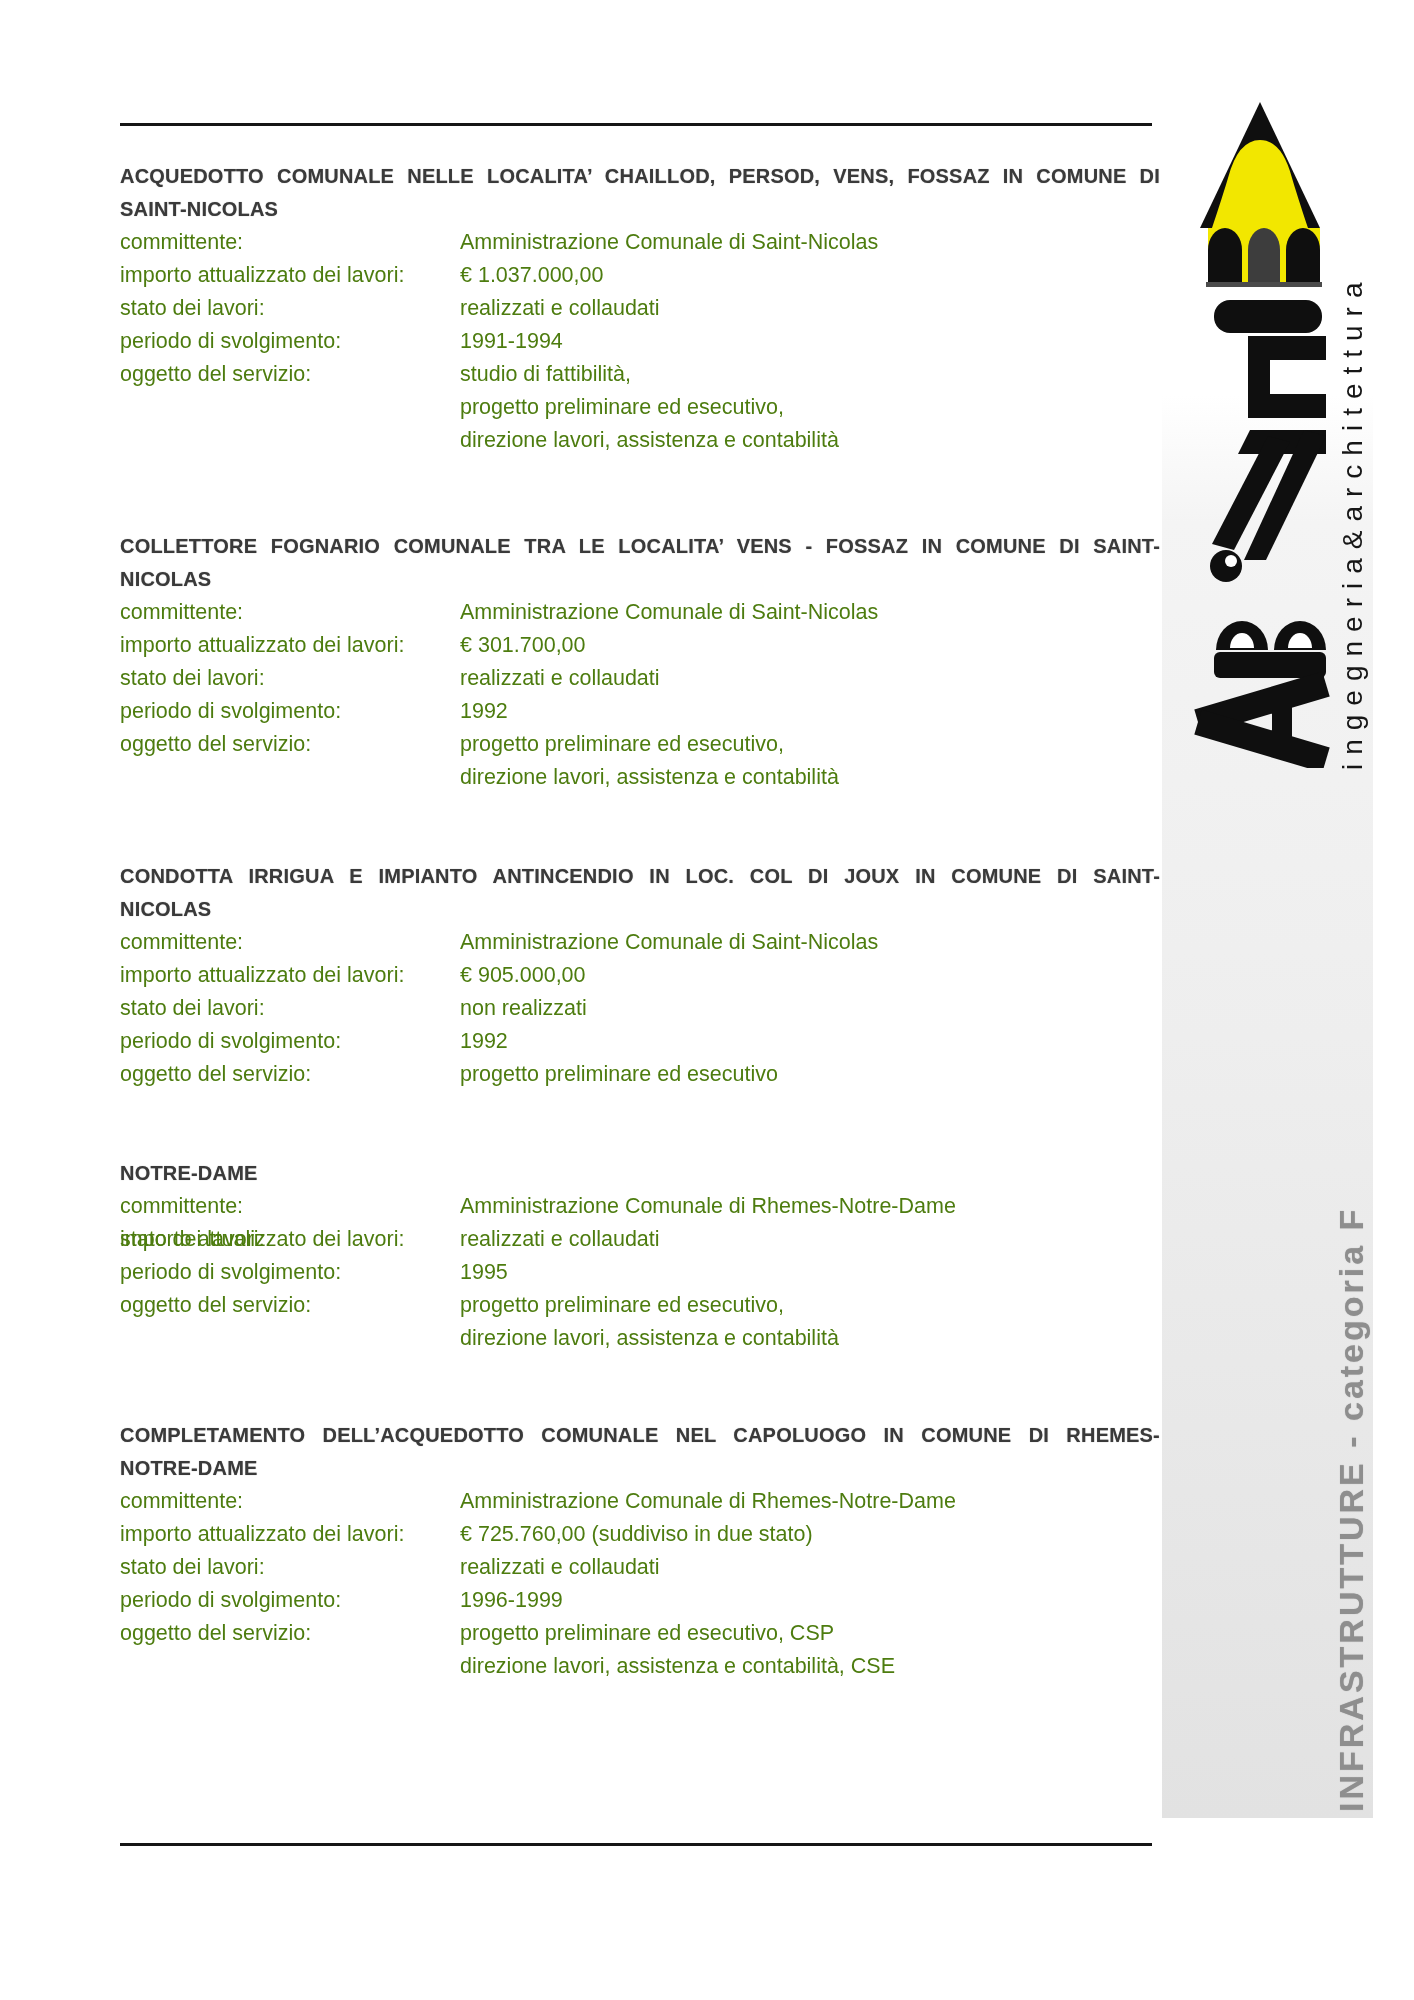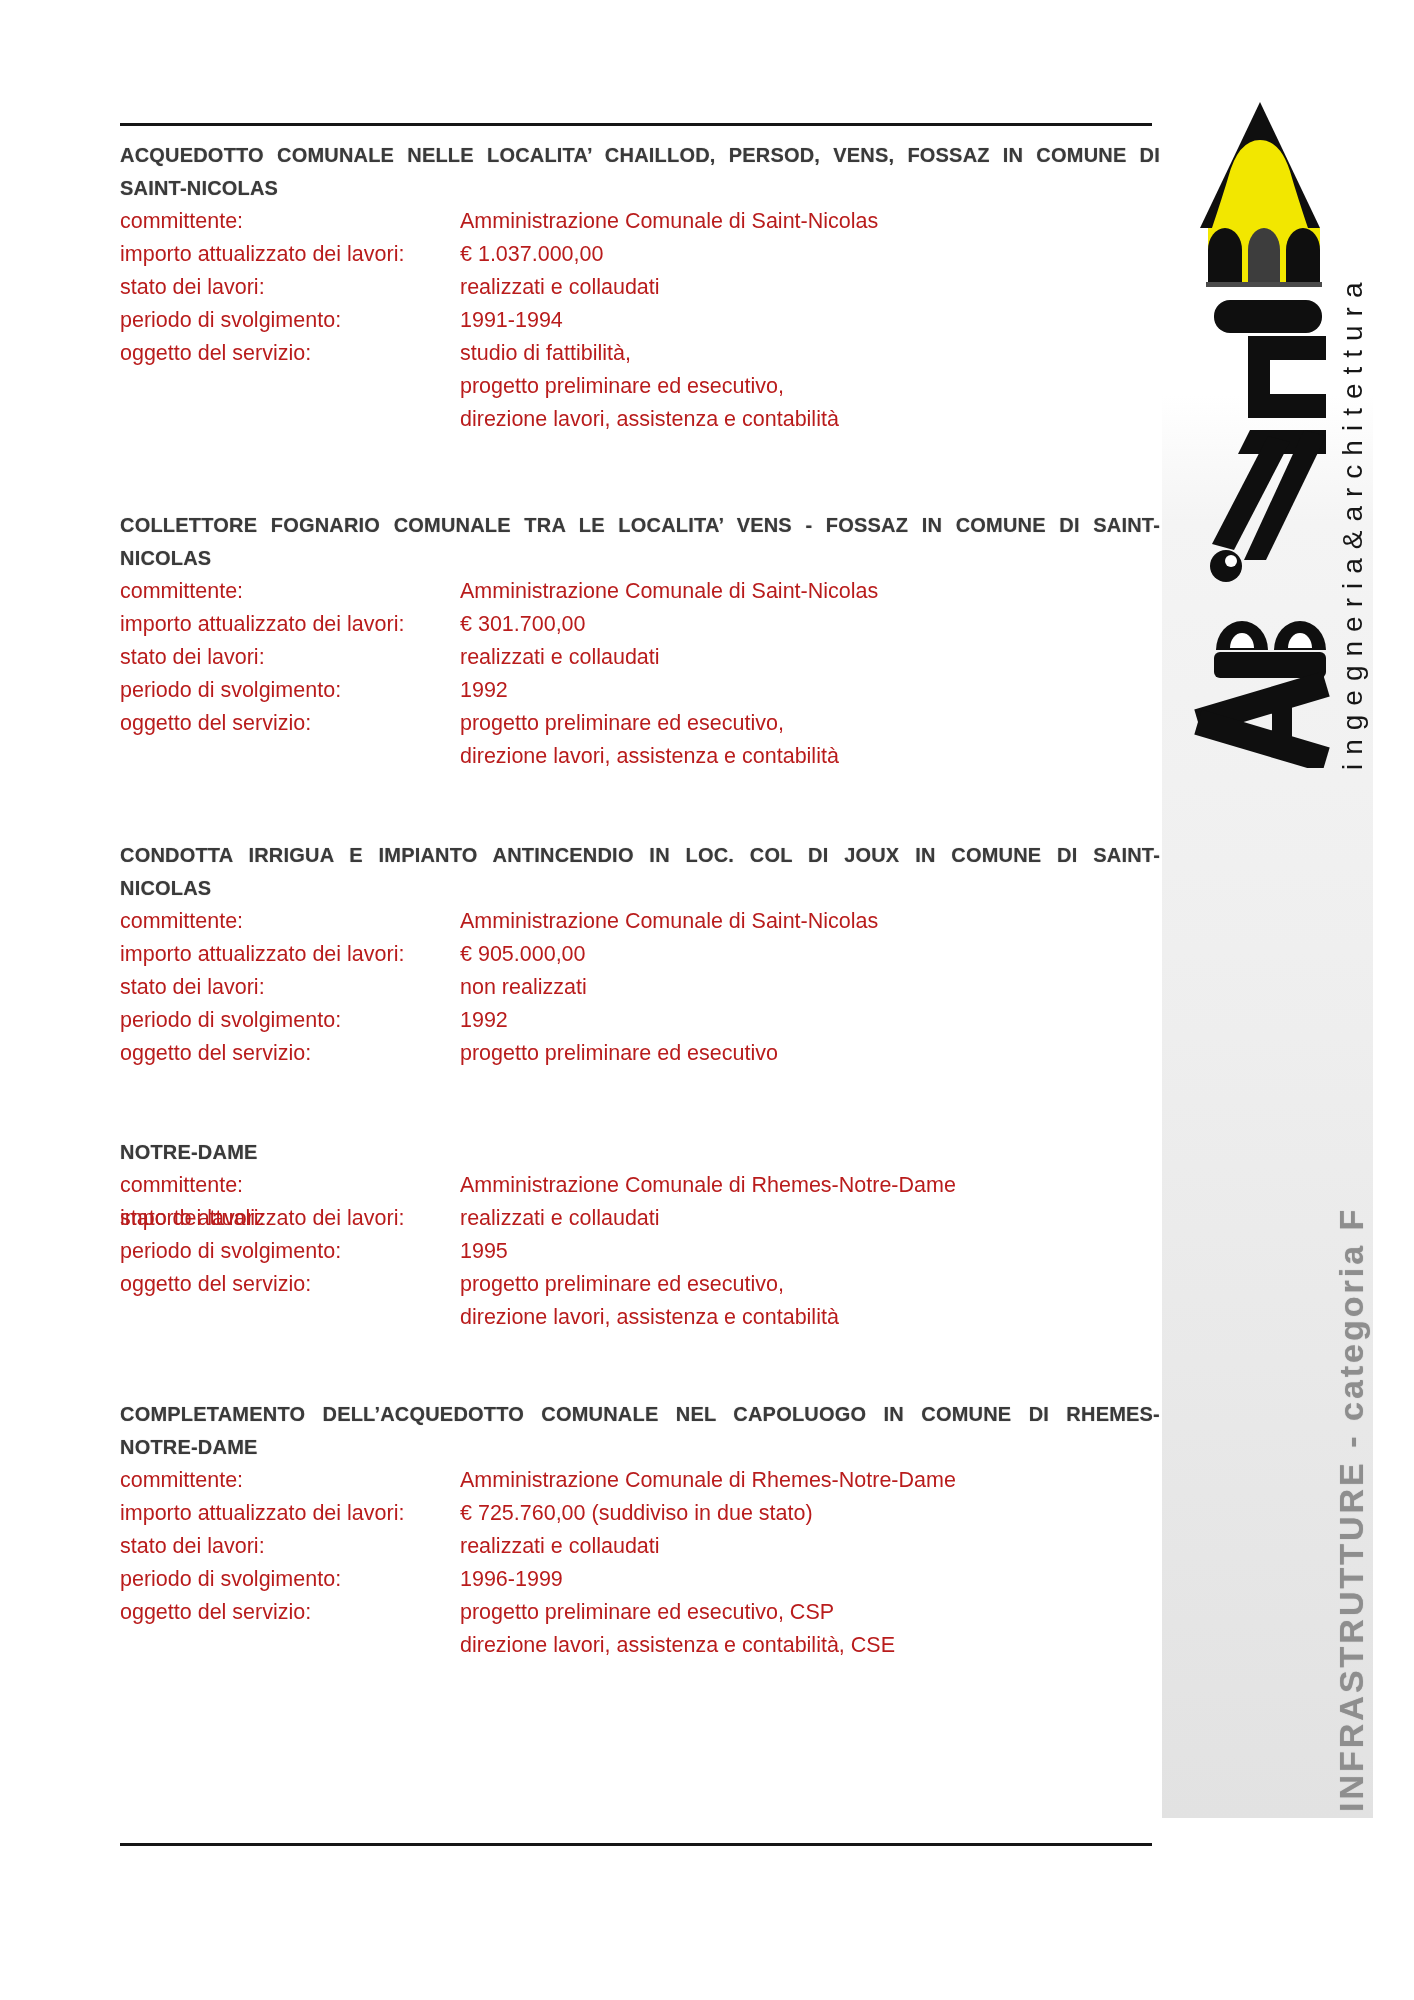--- a/index.html
+++ b/index.html
@@ -4,35 +4,35 @@
 <style>
   html,body{margin:0;padding:0;}
   body{
     width:1414px;height:2000px;position:relative;background:#ffffff;
     font-family:"Liberation Sans", sans-serif;color:#222;overflow:hidden;
   }
   .rule{position:absolute;left:120px;width:1032px;height:3px;background:#151515;}
   #top-rule{top:123px;}
   #bottom-rule{top:1843px;}
 
-  .content{position:absolute;left:120px;top:139px;width:1040px;}
+  .content{position:absolute;left:120px;top:160px;width:1040px;}
 
   .project{margin:0 0 66px 0;}
   .project:nth-of-type(1){margin-bottom:73px;}
   .project:nth-of-type(2){margin-bottom:66px;}
   .project:nth-of-type(3){}
   .project:nth-of-type(4){margin-bottom:64px;}
 
   .title{font-weight:700;color:#3a3a3a;font-size:20px;line-height:33px;
          letter-spacing:.2px;text-shadow:0 0 1px #9a9a9a;}
   .t1{text-align:justify;text-align-last:justify;height:33px;overflow:hidden;}
   .t1::after{content:"";display:inline-block;width:100%;height:0;}
   .t2{text-align:left;}
 
-  .row{position:relative;font-size:21.5px;line-height:33px;color:#b91c1c;}
+  .row{position:relative;font-size:21.5px;line-height:33px;color:#4d7c0f;}
   .lbl{position:absolute;left:0;top:0;white-space:nowrap;}
   .val{display:block;margin-left:340px;white-space:pre-line;}
 
   
   .gray-bar{position:absolute;left:1162px;top:395px;width:211px;height:1423px;
     background:linear-gradient(180deg, rgba(244,244,244,0) 0%, #f4f4f4 9%, #eeeeee 45%, #e2e2e2 100%);}
   #logo{position:absolute;left:1190px;top:98px;width:140px;height:670px;}
   .tagline{position:absolute;left:1337px;top:770px;width:552px;
     transform:rotate(-90deg);transform-origin:0 0;
     font-size:28px;letter-spacing:9px;color:#161616;white-space:nowrap;}

